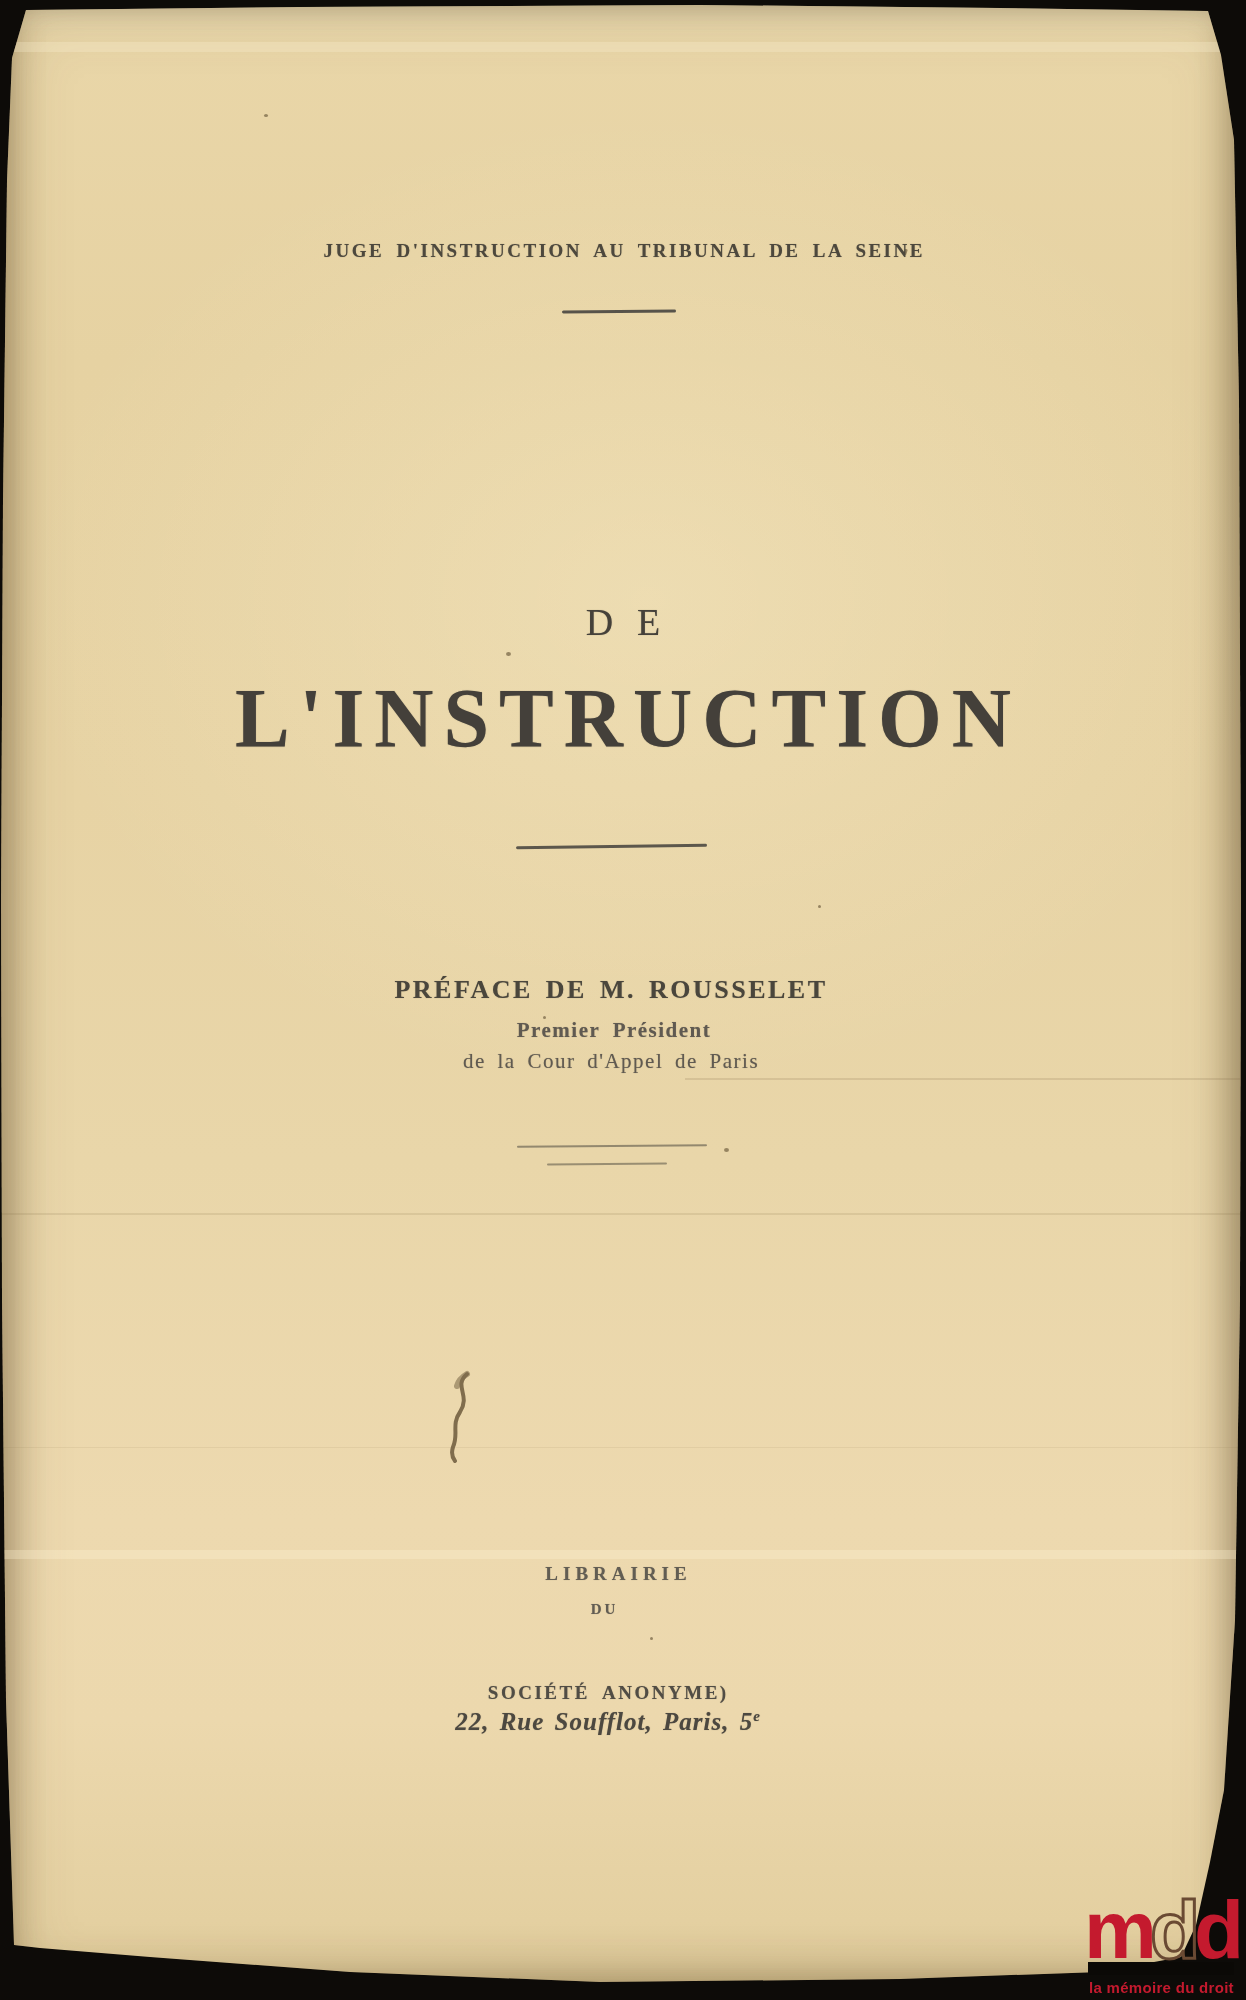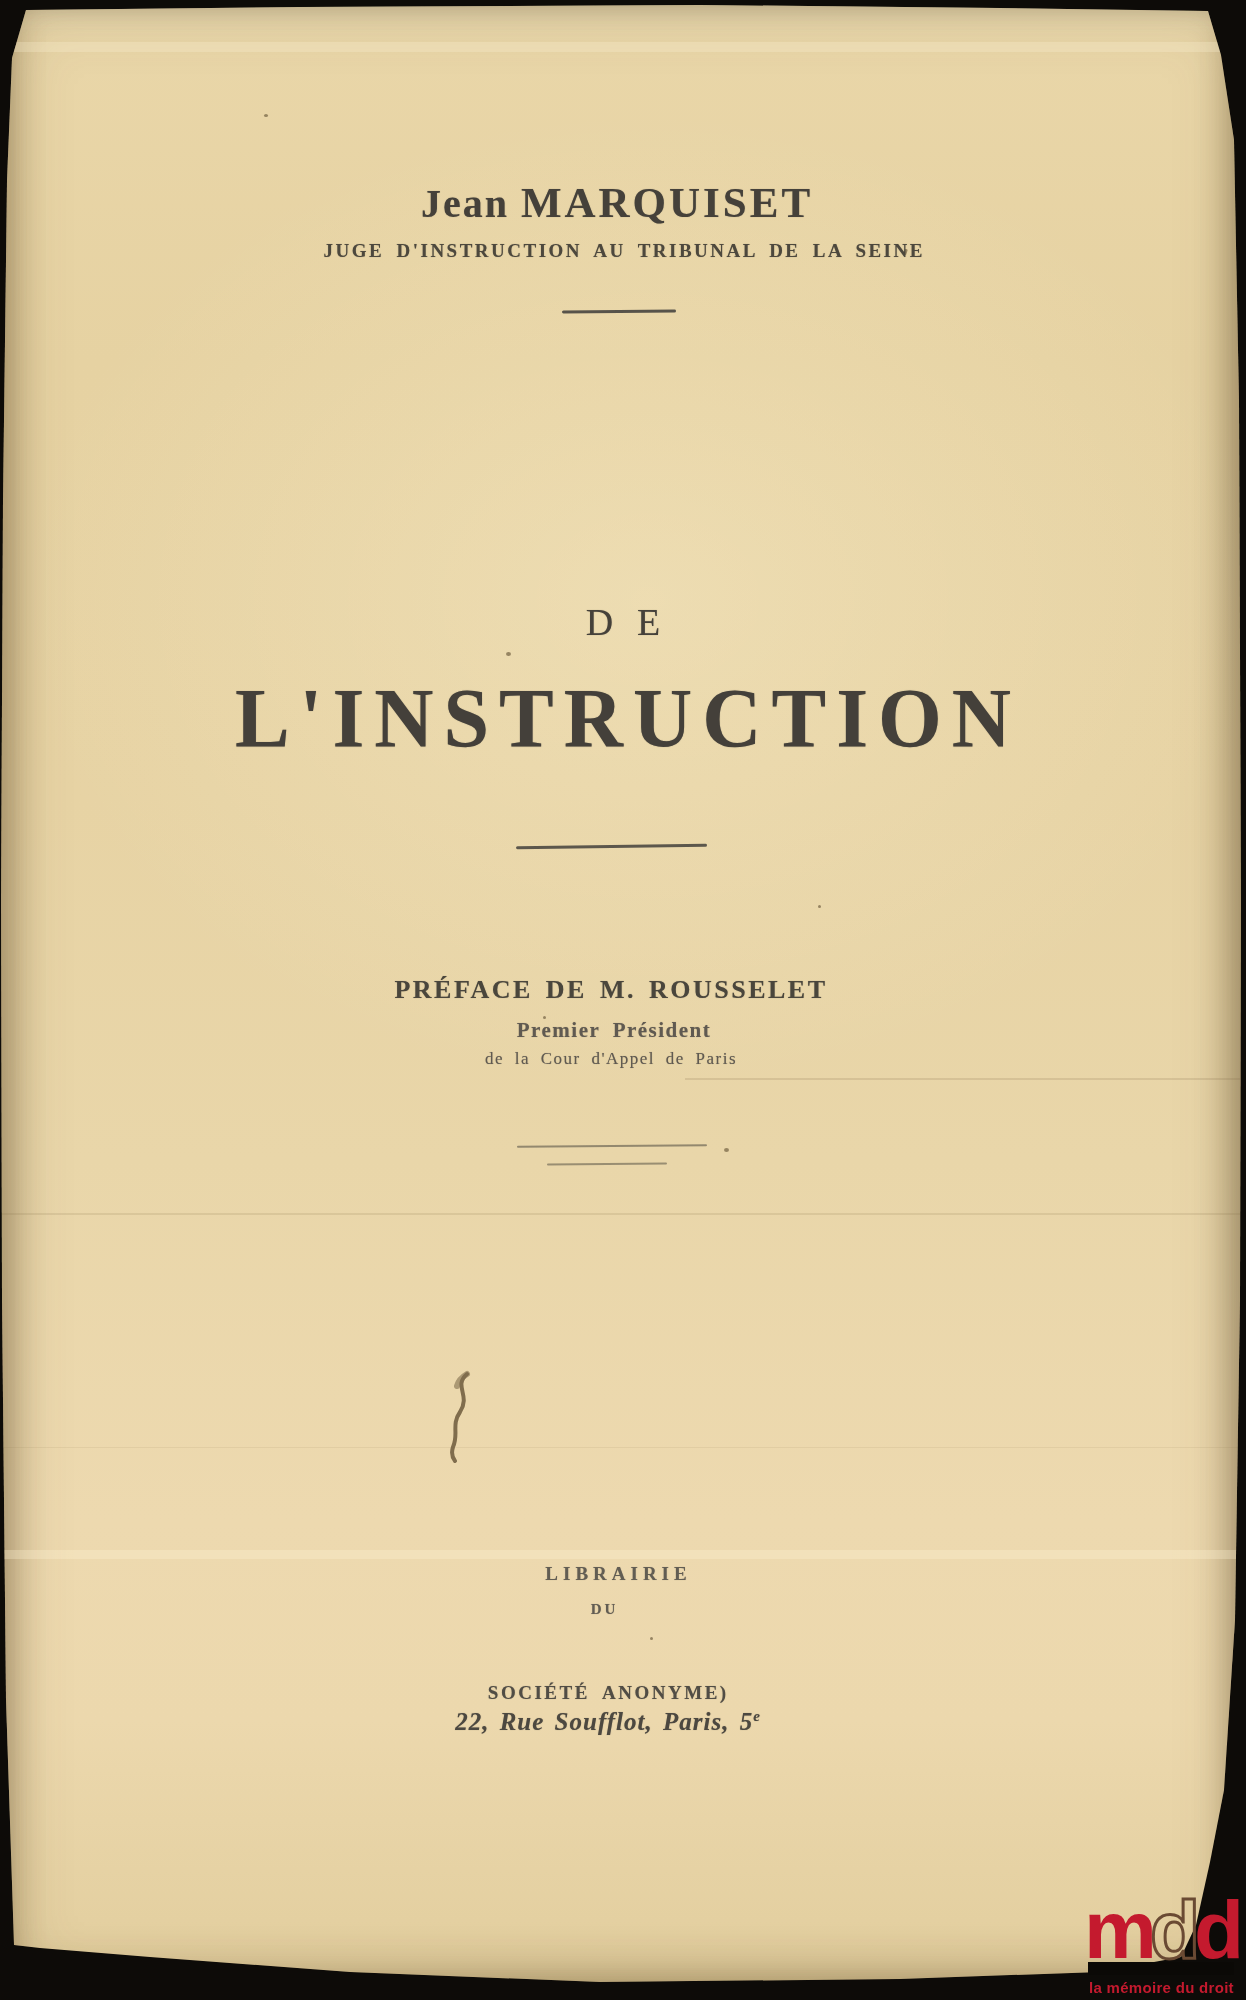--- a/index.html
+++ b/index.html
@@ -49,21 +49,21 @@
   .rule-title  { left:516px; top:845px; width:191px; height:2.5px; transform:rotate(-0.7deg); background:#5c574c; }
   .rule-pref-a { left:517px; top:1145px; width:190px; height:2px; opacity:.7; transform:rotate(-0.4deg); background:#6e6755; }
   .rule-pref-b { left:547px; top:1163px; width:120px; height:2px; opacity:.65; transform:rotate(-0.4deg); background:#6e6755; }
 
   .title-1 { top:500px; font-size:62px; font-weight:bold; letter-spacing:4px; padding-left:4px; word-spacing:12px; color:#44403a; }
   .title-2 { top:600px; font-size:38px; font-weight:normal; letter-spacing:24px; padding-left:24px; color:#45413a; }
   .title-3 { top:672px; font-size:82px; font-weight:bold; letter-spacing:10px; padding-left:10px; color:#44403a; transform:translateX(-50%) scaleY(1.04); }
 
   .pref-head { top:975px;  font-size:26px; font-weight:bold; letter-spacing:2.5px; word-spacing:4px; margin-left:-12px; color:#4a463c; }
   .pref-l1   { top:1018px; font-size:21px; font-weight:bold; letter-spacing:1.5px; word-spacing:6px; margin-left:-9px; color:#55504a; opacity:.92; }
-  .pref-l2   { top:1049px; font-size:17px; letter-spacing:1.5px; word-spacing:5px; margin-left:-12px; color:#55504a; opacity:.92; }
+  .pref-l2   { top:1049px; font-size:21px; letter-spacing:1.5px; word-spacing:5px; margin-left:-12px; color:#55504a; opacity:.92; }
 
   .pub-librairie { top:1563px; font-size:19px; letter-spacing:5px;  padding-left:5px; font-weight:bold; margin-left:-7px; color:#54504a; opacity:.9; }
   .pub-du        { top:1601px; font-size:15px; letter-spacing:3px;  padding-left:3px; font-weight:bold; margin-left:-20px; color:#54504a; opacity:.9;text-align:right; }
   .pub-name      { top:1624px; font-size:45px; letter-spacing:5px;  padding-left:5px; word-spacing:16px; margin-left:-13px; color:#4c4841; }
   .pub-societe   { top:1682px; font-size:19px; letter-spacing:2.5px; padding-left:2.5px; font-weight:bold; word-spacing:6px; margin-left:-16px; color:#514d45; }
   .pub-address   { top:1708px; font-size:25px; font-style:italic; font-weight:bold; letter-spacing:1px; word-spacing:3px; margin-left:-15px; color:#4c4840; }
   .pub-address .sup { font-size:15px; vertical-align:super; }
 
   .squiggle { position:absolute; left:440px; top:1368px; opacity:.85; }
 
@@ -90,21 +90,20 @@
     <div class="crease" style="top:42px; left:0; width:100%; height:10px; background:rgba(255,246,220,.25);"></div>
 
     <div class="speck" style="left:264px; top:114px; width:4px; height:3px;"></div>
     <div class="speck" style="left:904px; top:249px; width:3px; height:6px; border-radius:1px; transform:rotate(18deg);"></div>
     <div class="speck" style="left:506px; top:652px; width:5px; height:4px;"></div>
     <div class="speck" style="left:543px; top:1016px; width:3px; height:3px;"></div>
     <div class="speck" style="left:724px; top:1148px; width:5px; height:4px;"></div>
     <div class="speck" style="left:650px; top:1637px; width:3px; height:3px;"></div>
     <div class="speck" style="left:818px; top:905px; width:3px; height:3px;"></div>
 
-    <div class="line author-name"><span>Jean</span>&nbsp;<span class="last">MARQUISET</span></div>
     <div class="line author-role">JUGE D'INSTRUCTION AU TRIBUNAL DE LA SEINE</div>
     <div class="rule rule-author"></div>
 
     <div class="line title-2">DE</div>
     <div class="line title-3">L'INSTRUCTION</div>
     <div class="rule rule-title"></div>
 
     <div class="line pref-head">PRÉFACE DE M. ROUSSELET</div>
     <div class="line pref-l1">Premier Président</div>
     <div class="line pref-l2">de la Cour d'Appel de Paris</div>

